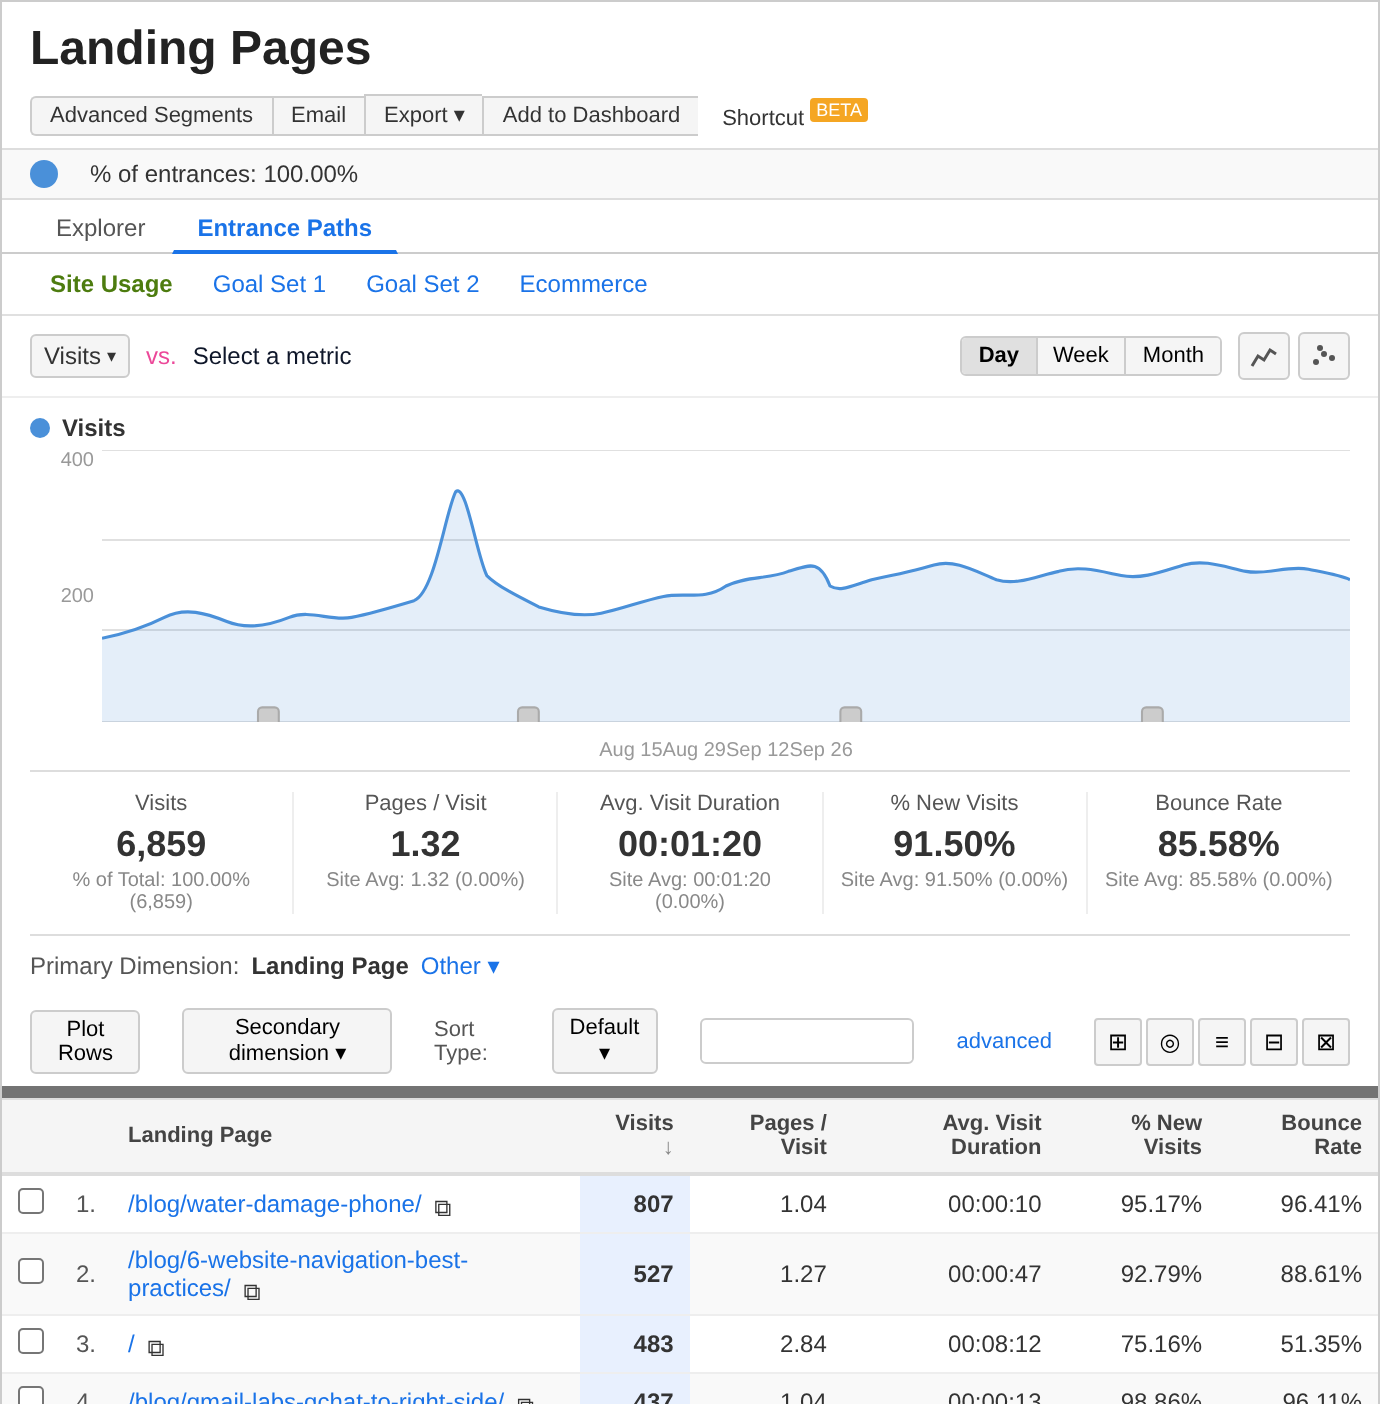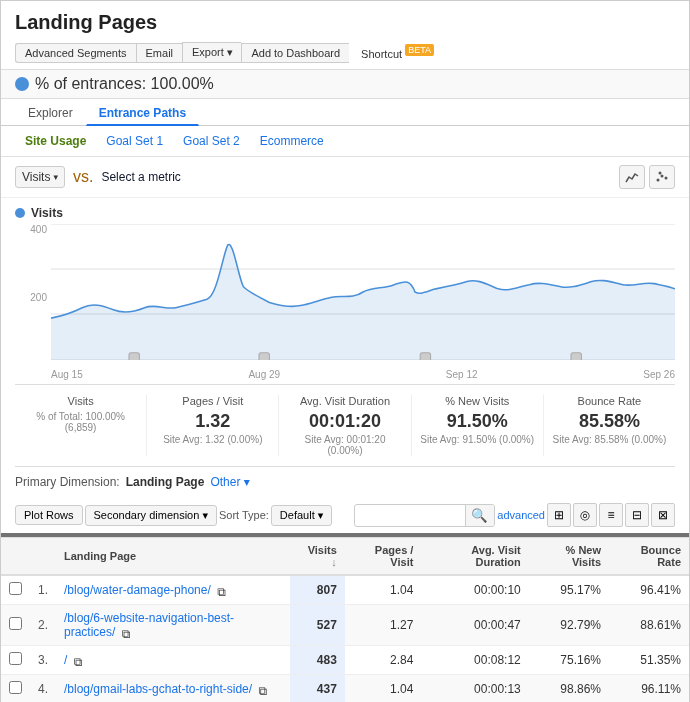--- a/index.html
+++ b/index.html
@@ -14,21 +14,21 @@
       width: 690px;
       border: 1px solid #ccc;
       overflow: hidden;
     }
     
     .page-header {
       padding: 10px 14px 6px;
       border-bottom: 1px solid #ddd;
     }
     .page-title {
-      font-size: 20px;
+      font-size: 24px;
       font-weight: bold;
       color: #222;
       margin-bottom: 8px;
     }
     .toolbar {
       display: flex;
       align-items: center;
       gap: 0;
       font-size: 12px;
     }
@@ -60,22 +60,22 @@
       vertical-align: super;
       margin-top: 36px;
     }
     
     .segment-bar {
       background: #f9f9f9;
       border-bottom: 1px solid #ddd;
       padding: 5px 14px;
       display: flex;
       align-items: center;
-      gap: 6px;
-      font-size: 16px;
+      gap: 16px;
+      font-size: 12px;
     }
     .segment-circle {
       width: 14px;
       height: 14px;
       border-radius: 50%;
       background: #4a90d9;
       display: inline-block;
     }
     
     .tabs-row {
@@ -127,21 +127,21 @@
       border: 1px solid #ccc;
       background: #f5f5f5;
       padding: 3px 6px;
       font-size: 12px;
       border-radius: 3px;
       cursor: pointer;
       display: flex;
       align-items: center;
       gap: 3px;
     }
-    .vs-label { color: #a16207; font-size: 16px; }
+    .vs-label { color: #ec4899; font-size: 12px; }
     .select-metric { color: #0f172a; font-size: 12px; cursor: pointer; }
     .spacer { flex: 1; }
     .day-week-month {
       display: flex;
       border: 1px solid #ccc;
       border-radius: 3px;
       overflow: hidden;
     }
     .dwm-btn {
       padding: 3px 8px;
@@ -212,21 +212,21 @@
       top: 0;
       bottom: 24px;
     }
     .x-axis-labels {
       position: absolute;
       left: 36px;
       right: 0;
       bottom: 0;
       height: 20px;
       display: flex;
-      justify-content: space-between;
+      justify-content: center;
       font-size: 10px;
       color: #999;
       align-items: center;
     }
     
     .stats-row {
       display: flex;
       border-top: 1px solid #ddd;
       border-bottom: 1px solid #ddd;
       padding: 10px 0;
@@ -251,22 +251,22 @@
       font-size: 12px;
     }
     .dim-label { color: #555; }
     .dim-value { color: #333; font-weight: bold; }
     .dim-other { color: #1a73e8; cursor: pointer; }
     
     .filter-row {
       padding: 6px 14px;
       display: flex;
       align-items: center;
-      gap: 2px;
-      border-bottom: 4px solid #737373;
+      gap: 21px;
+      border-bottom: 6px solid #737373;
     }
     .plot-rows-btn {
       border: 1px solid #ccc;
       background: #f5f5f5;
       padding: 3px 8px;
       font-size: 11px;
       border-radius: 3px;
       cursor: pointer;
     }
     .sec-dim-dropdown {
@@ -408,20 +408,25 @@
   </div>
 
   <div class="chart-controls">
     <div class="visits-dropdown">
       <span>Visits</span>
       <span class="dropdown-arrow">▾</span>
     </div>
     <span class="vs-label">vs.</span>
     <span class="select-metric">Select a metric</span>
     <div class="spacer"></div>
+    <div class="day-week-month">
+      <button class="dwm-btn active">Day</button>
+      <button class="dwm-btn">Week</button>
+      <button class="dwm-btn">Month</button>
+    </div>
     <div class="chart-icons">
       <button class="chart-icon-btn">
         <svg width="14" height="14" viewBox="0 0 14 14" fill="none">
           <polyline points="1,12 4,7 7,9 10,4 13,6" stroke="#555" stroke-width="1.5" fill="none"></polyline>
         </svg>
       </button>
       <button class="chart-icon-btn">
         <svg width="14" height="14" viewBox="0 0 14 14" fill="none">
           <circle cx="3" cy="10" r="1.5" fill="#555"></circle>
           <circle cx="7" cy="6" r="1.5" fill="#555"></circle>
@@ -466,20 +471,21 @@
         <span>Aug 29</span>
         <span>Sep 12</span>
         <span>Sep 26</span>
       </div>
     </div>
   </div>
 
   <div class="stats-row">
     <div class="stat-cell">
       <div class="stat-label">Visits</div>
+      <div class="stat-value">6,859</div>
       <div class="stat-sub">% of Total: 100.00% (6,859)</div>
     </div>
     <div class="stat-cell">
       <div class="stat-label">Pages / Visit</div>
       <div class="stat-value">1.32</div>
       <div class="stat-sub">Site Avg: 1.32 (0.00%)</div>
     </div>
     <div class="stat-cell">
       <div class="stat-label">Avg. Visit Duration</div>
       <div class="stat-value">00:01:20</div>

